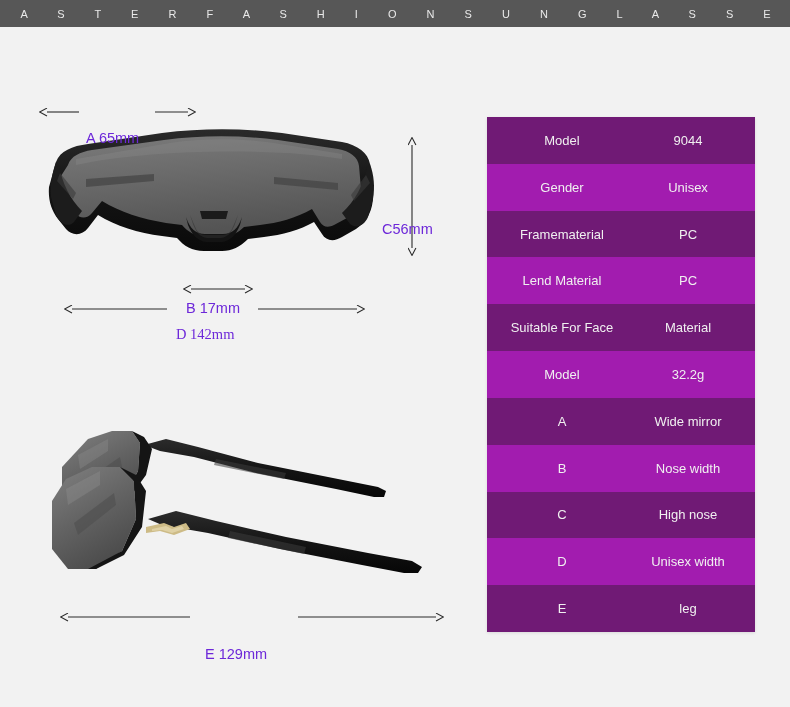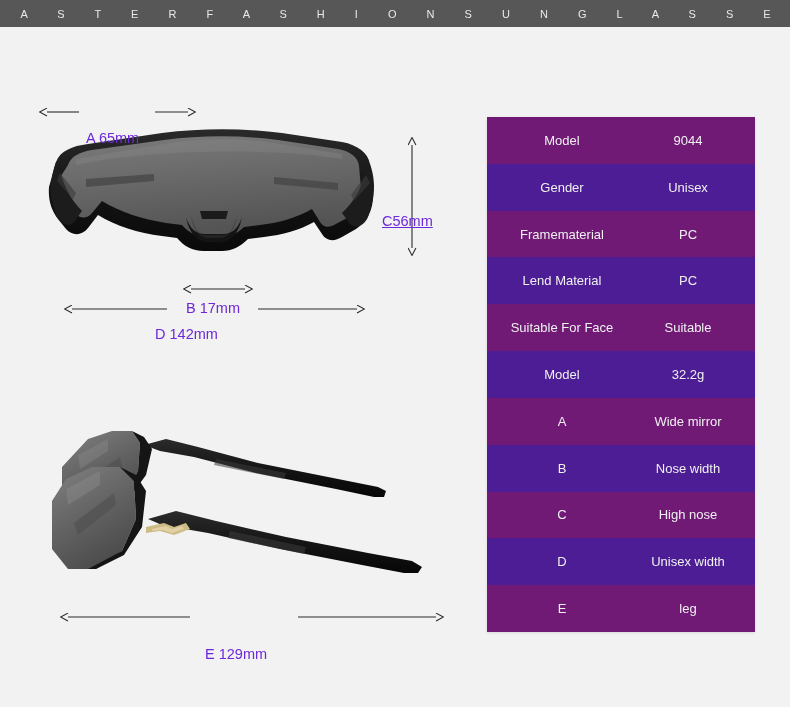--- a/index.html
+++ b/index.html
@@ -31,39 +31,39 @@
 
   
   .angled-view { position: absolute; left: 48px; top: 400px; width: 400px; height: 165px; }
 
   svg { display: block; overflow: visible; }
 
   
   .dim { position: absolute; color: #6d28d9; font-size: 14.5px; white-space: nowrap; }
   .dim-a { left: 86px; top: 103px; }
   .dim-b { left: 186px; top: 273px; text-align: center; }
-  .dim-c { left: 382px; top: 186px; text-decoration: underline; }
-  .dim-d { left: 155px; top: 299px; }
+  .dim-c { left: 382px; top: 194px; }
+  .dim-d { left: 176px; top: 299px; font-family: Liberation Serif, serif; }
   .dim-e { left: 205px; top: 604px; margin-top: 15px; }
 
   .arrow-layer { position: absolute; left: 0; top: 0; width: 470px; height: 680px; pointer-events: none; }
 
   
   .spec-table {
     position: absolute; left: 487px; top: 117px;
     width: 268px; height: 515px;
     display: flex; flex-direction: column;
     box-shadow: 0 1px 3px rgba(0,0,0,0.10);
   }
   .spec-row {
     flex: 1 1 0; display: flex; align-items: center;
     min-height: 0;
   }
   .spec-row.odd  { background: #701a75; }
-  .spec-row.even { background: #4c1d95; }
+  .spec-row.even { background: #a21caf; }
   .spec-key, .spec-val {
     color: #f0f0f0; font-size: 13px; font-weight: 400;
     overflow: hidden; white-space: nowrap;
   }
   .spec-key { width: 152px; text-align: center; padding-right: 2px; }
   .spec-val { flex: 1; text-align: center; padding-right: 18px; }
 </style>
 </head>
 <body>
 
@@ -224,21 +224,21 @@
     <div class="spec-row odd">
       <div class="spec-key">Framematerial</div>
       <div class="spec-val">PC</div>
     </div>
     <div class="spec-row even">
       <div class="spec-key">Lend Material</div>
       <div class="spec-val">PC</div>
     </div>
     <div class="spec-row odd">
       <div class="spec-key">Suitable For Face</div>
-      <div class="spec-val">Suitable</div>
+      <div class="spec-val">Material</div>
     </div>
     <div class="spec-row even">
       <div class="spec-key">Model</div>
       <div class="spec-val">32.2g</div>
     </div>
     <div class="spec-row odd">
       <div class="spec-key">A</div>
       <div class="spec-val">Wide mirror</div>
     </div>
     <div class="spec-row even">

